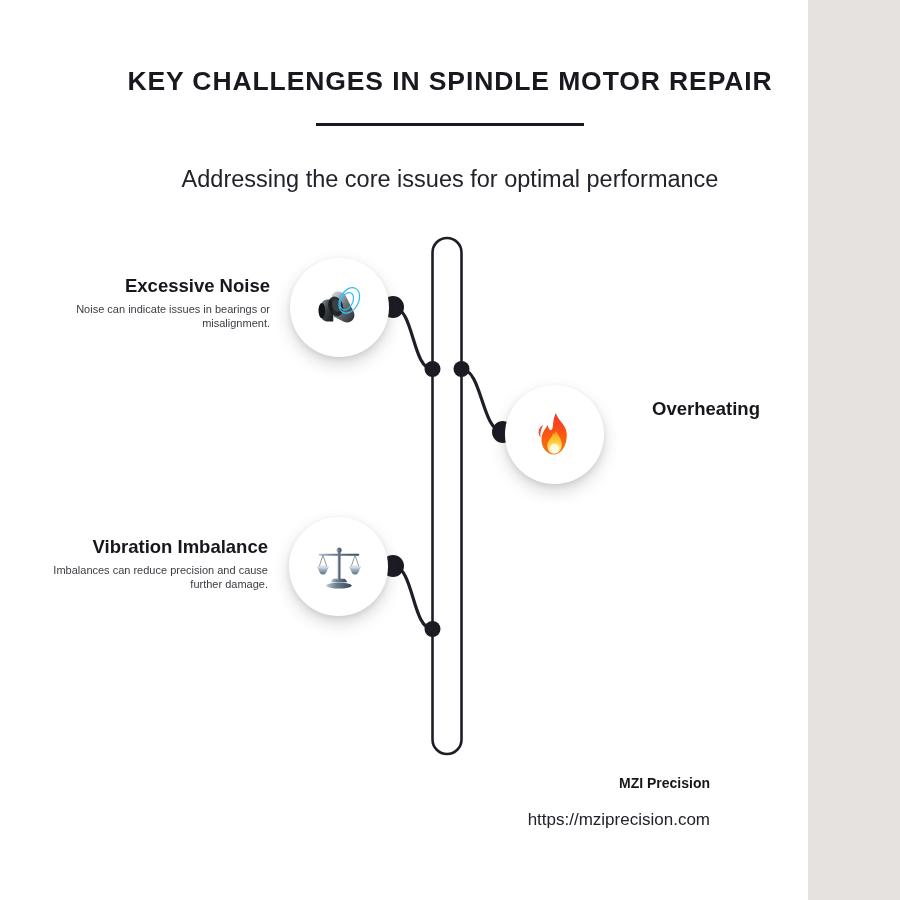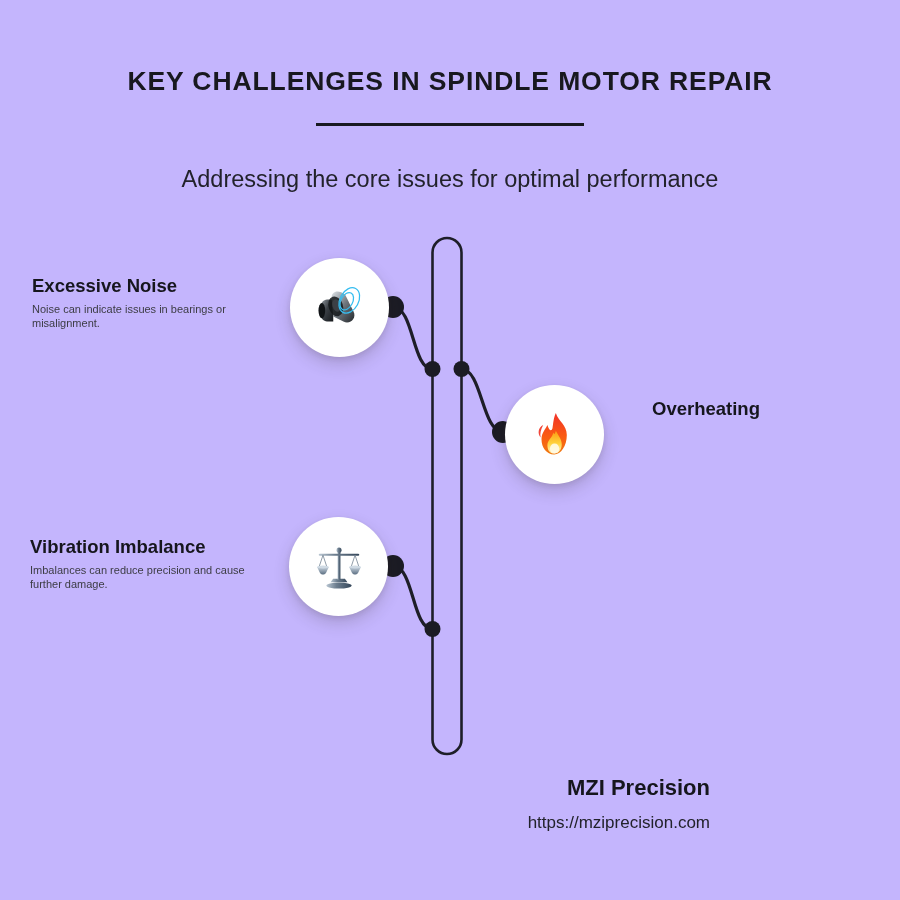--- a/index.html
+++ b/index.html
@@ -2,21 +2,21 @@
 <html><head>
 <meta charset="utf-8">
 <style>
   * { margin:0; padding:0; box-sizing:border-box; }
   html, body {
     width:900px; height:900px;
     background:#e6e2e0;
     font-family:"Liberation Sans", sans-serif;
     overflow:hidden;
   }
-  #stage { position:relative; width:900px; height:900px; background:#c4b5fd; }
+  #stage { position:relative; width:808px; height:900px; background:#ffffff; }
 
   
   #header { position:absolute; left:0; top:0; width:900px; text-align:center; }
   #title {
     margin-top:66px;
     font-size:26.5px; font-weight:bold;
     letter-spacing:0.9px;
     color:#18181f;
     text-transform:uppercase;
     white-space:nowrap;
@@ -40,21 +40,21 @@
   .circle {
     position:absolute;
     width:99px; height:99px; border-radius:50%;
     background:#ffffff;
     box-shadow:0 7px 16px rgba(60,50,45,0.20), 0 2px 5px rgba(60,50,45,0.10);
     display:flex; align-items:center; justify-content:center;
   }
   .glyph { width:54px; height:54px; display:block; }
 
   .txt { position:absolute; width:238px; }
-  .txt.right-al { }
+  .txt.right-al { text-align:right; }
   .txt.left-al  { text-align:left;margin-left:32px; }
   .heading {
     font-size:18.5px; font-weight:bold; color:#16161d;
     line-height:1.15; white-space:nowrap;
   }
   .heading.wrapok { white-space:normal; }
   .body {
     margin-top:7px;
     font-size:11px; font-weight:400; color:#3c3c44;
     line-height:1.26;
@@ -66,22 +66,22 @@
   
   #item2 .circle { left:505px; top:385px; }
   #item2 .txt    { left:620px; top:398px; }
   
   #item3 .circle { left:289px; top:517px; }
   #item3 .txt    { left:30px;  top:536px; }
 
   
   #footer { position:absolute; left:0; top:775px; width:900px; }
   #footer-text { position:absolute; right:190px; top:0; text-align:right; width:420px; }
-  #brand { font-size:22px; font-weight:bold; color:#16161d; }
-  #url   { margin-top:12px; font-size:17px; font-weight:400; color:#22222b; }
+  #brand { font-size:14px; font-weight:bold; color:#16161d; }
+  #url   { margin-top:19px; font-size:17px; font-weight:400; color:#22222b; }
   #logo-badge {
     position:absolute; left:737px; top:786px;
     width:74px; height:74px; border-radius:9px;
     background:#ffffff;
     box-shadow:0 3px 9px rgba(60,50,45,0.16);
     display:flex; align-items:center; justify-content:center;
   }
   #logo-mark { width:62px; height:22px; display:block; }
 </style>
 </head>

